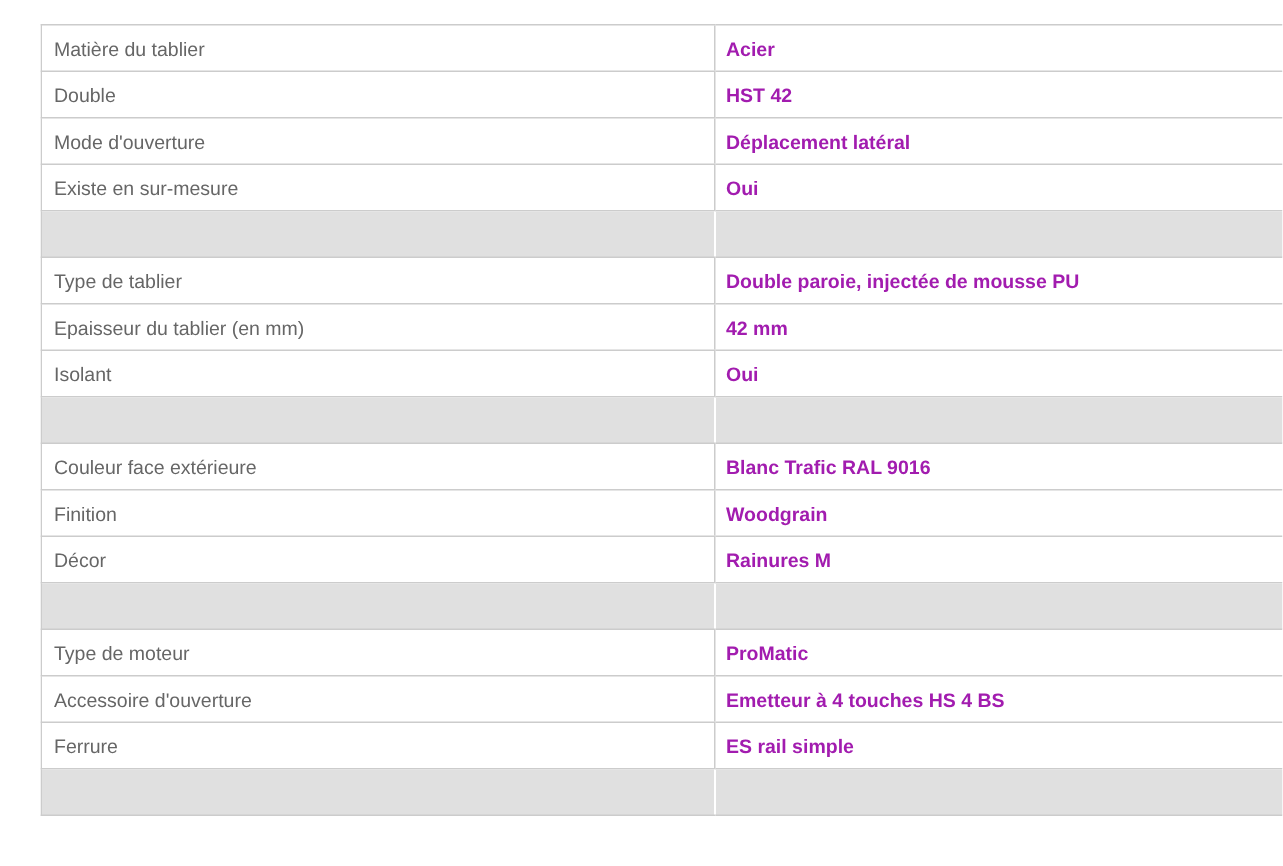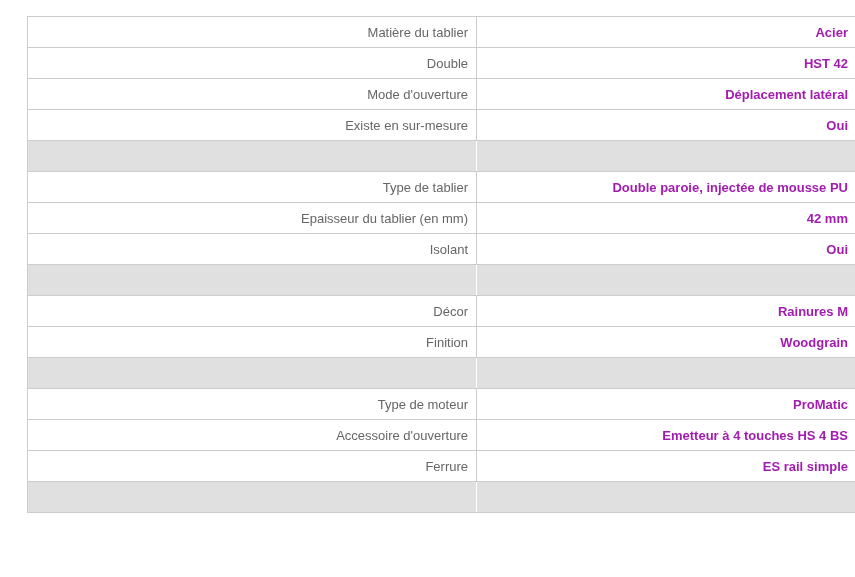--- a/index.html
+++ b/index.html
@@ -30,21 +30,20 @@
   }
   col.c1 { width: 449px; }
   td {
     height: 30px;
     border: 1px solid #cccccc;
     border-right: 0;
     padding: 0 8px;
     vertical-align: middle;
     white-space: nowrap;
     overflow: hidden;
-    text-align: right;
   }
   td.label {
     color: #666666;
     font-weight: 400;
   }
   td.value {
     color: #a21caf;
     font-weight: 700;
     padding: 0 7px;
   }
@@ -99,26 +98,30 @@
         <td class="label">Isolant</td>
         <td class="value">Oui</td>
       </tr>
 
       <tr class="sep">
         <td class="label"></td>
         <td class="value"></td>
       </tr>
 
       <tr>
-        <td class="label">Décor</td>
-        <td class="value">Rainures M</td>
+        <td class="label">Couleur face extérieure</td>
+        <td class="value">Blanc Trafic RAL 9016</td>
       </tr>
       <tr>
         <td class="label">Finition</td>
         <td class="value">Woodgrain</td>
+      </tr>
+      <tr>
+        <td class="label">Décor</td>
+        <td class="value">Rainures M</td>
       </tr>
 
       <tr class="sep">
         <td class="label"></td>
         <td class="value"></td>
       </tr>
 
       <tr>
         <td class="label">Type de moteur</td>
         <td class="value">ProMatic</td>

